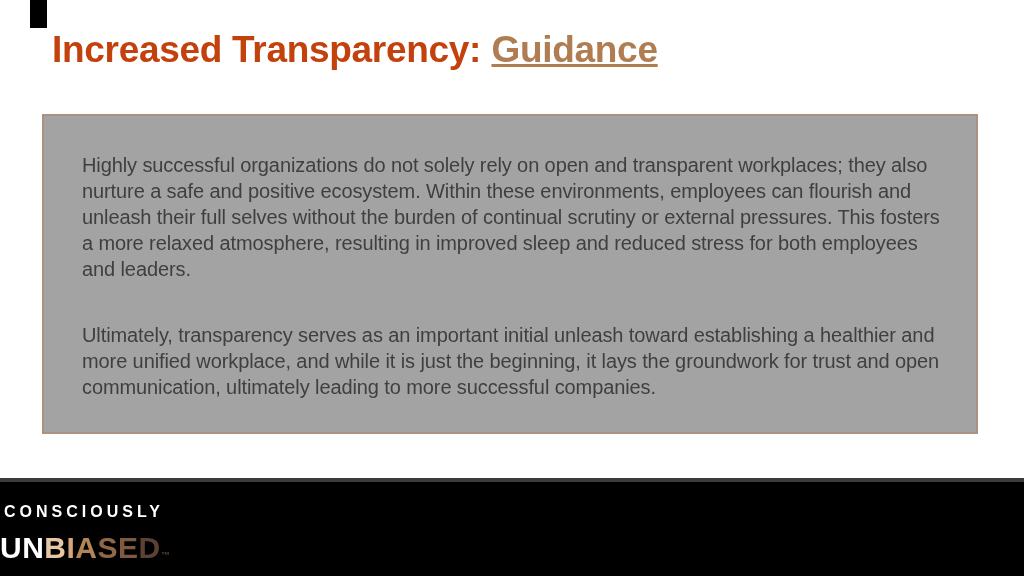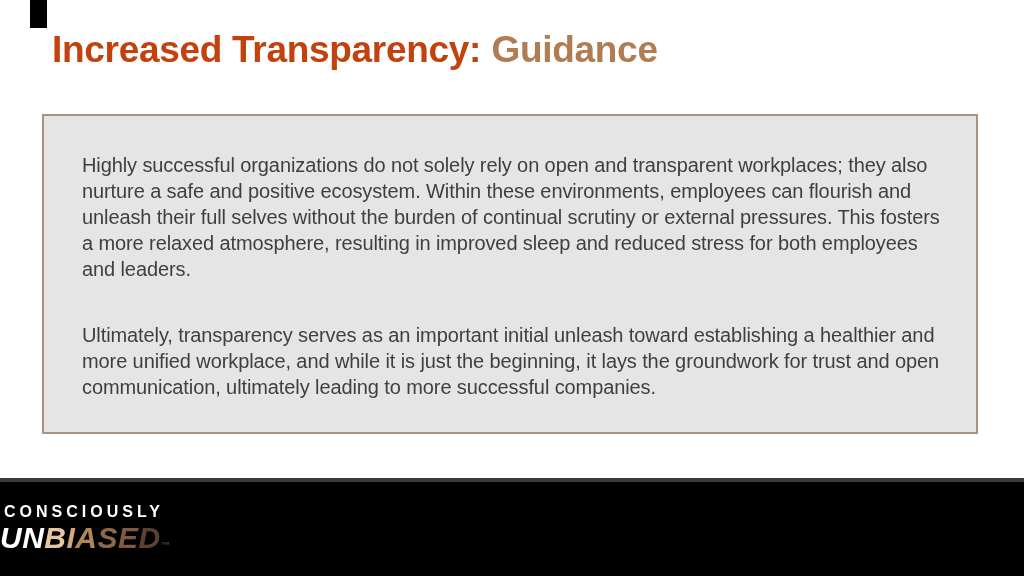--- a/index.html
+++ b/index.html
@@ -32,31 +32,32 @@
     margin: 0;
     font-size: 37px;
     font-weight: 700;
     letter-spacing: -0.3px;
     line-height: 1.25;
     color: #1d1d1d;
     white-space: nowrap;
   }
   .title .accent {
     margin-left: 0.28em;
+    text-decoration: underline;
   }
   
   .content-box {
     position: absolute;
     left: 42px;
     top: 114px;
     width: 936px;
     height: 320px;
     box-sizing: border-box;
     border: 2px solid #ab9180;
-    background: #e5e5e5;
+    background: #a3a3a3;
     padding: 36px 26px 0 38px;
   }
   .content-box p {
     margin: 0;
     font-size: 20px;
     line-height: 26px;
     letter-spacing: -0.1px;
     color: #3f3f3f;
   }
   .content-box p + p {
@@ -81,27 +82,26 @@
     line-height: 1;
   }
   .logo-line1 {
     font-size: 16px;
     font-weight: 700;
     letter-spacing: 4px;
     padding-left: 4px; 
     color: #ffffff;
   }
   .logo-line2 {
-    margin-top: 3px;
+    margin-top: 13px;
     font-size: 30px;
     font-weight: 700;
     letter-spacing: 0.5px;
     color: #ffffff;
     white-space: nowrap;
-    font-style: italic;
   }
   .logo-line2 .tm {
     font-size: 9px;
     letter-spacing: 0;
     vertical-align: baseline;
   }
 </style>
 </head>
 <body>
 

